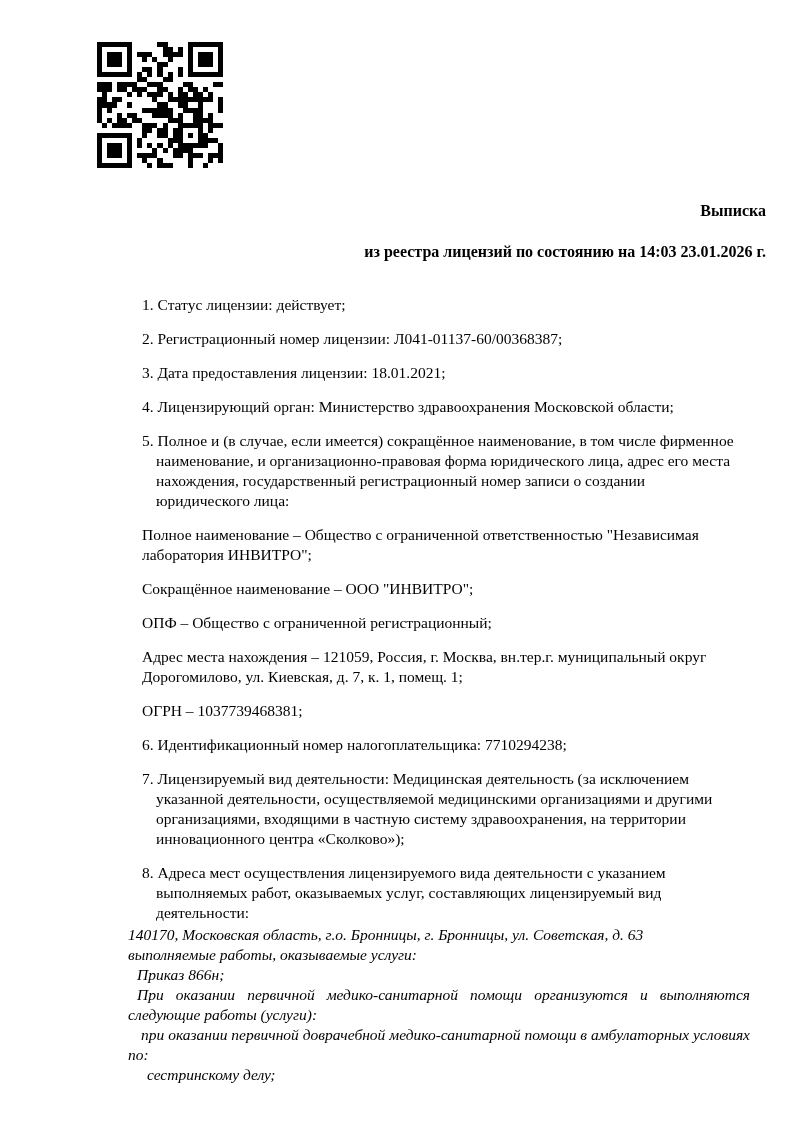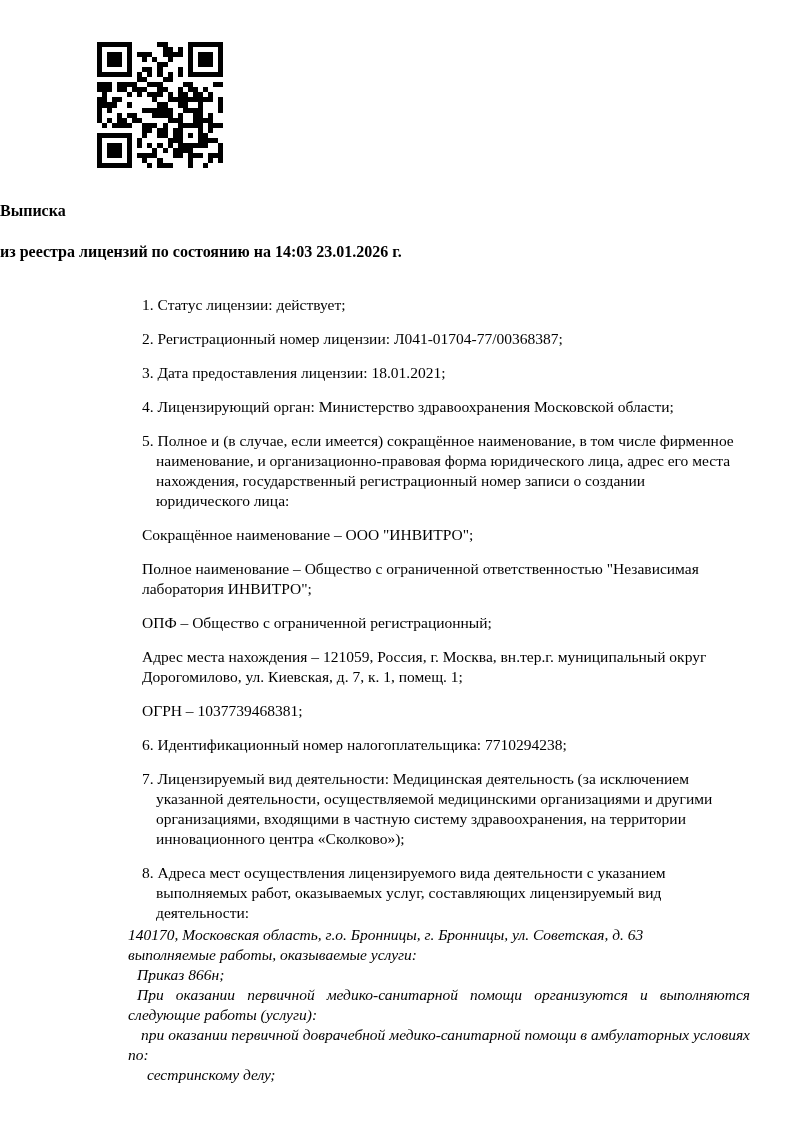--- a/index.html
+++ b/index.html
@@ -22,21 +22,21 @@
     position: absolute;
     left: 97px; top: 42px;
     width: 126px; height: 126px;
   }
   .qr svg { width: 100%; height: 100%; shape-rendering: crispEdges; }
   .header {
     position: absolute;
     top: 200px; left: 0;
     width: 790px;
     padding-right: 24px;
-    text-align: left;
+    text-align: right;
     font-weight: bold;
     font-size: 16px;
     line-height: 21px;
   }
   .header .subtitle { margin-top: 20px; }
   .content {
     position: absolute;
     top: 281px; left: 128px;
     width: 622px;
   }
@@ -384,31 +384,31 @@
 
   <div class="header">
     <div>Выписка</div>
     <div class="subtitle">из реестра лицензий по состоянию на 14:03 23.01.2026 г.</div>
   </div>
 
   <div class="content">
 
     <p class="item"><span>1.</span> <span>Статус лицензии: действует;</span></p>
 
-    <p class="item"><span>2.</span> <span>Регистрационный номер лицензии: Л041-01704-77/00368387;</span></p>
+    <p class="item"><span>2.</span> <span>Регистрационный номер лицензии: Л041-01137-60/00368387;</span></p>
 
     <p class="item"><span>3.</span> <span>Дата предоставления лицензии: 18.01.2021;</span></p>
 
     <p class="item"><span>4.</span> <span>Лицензирующий орган: Министерство здравоохранения Московской области;</span></p>
 
     <p class="item tight"><span>5.</span> <span>Полное и (в случае, если имеется) сокращённое наименование, в том числе фирменное наименование, и организационно-правовая форма юридического лица, адрес его места нахождения, государственный регистрационный номер записи о создании юридического лица:</span></p>
 
     <div class="org-block">
+      <p>Полное наименование – Общество с ограниченной ответственностью "Независимая лаборатория ИНВИТРО";</p>
       <p>Сокращённое наименование – ООО "ИНВИТРО";</p>
-      <p>Полное наименование – Общество с ограниченной ответственностью "Независимая лаборатория ИНВИТРО";</p>
       <p>ОПФ – Общество с ограниченной регистрационный;</p>
       <p>Адрес места нахождения – 121059, Россия, г. Москва, вн.тер.г. муниципальный округ Дорогомилово, ул. Киевская, д. 7, к. 1, помещ. 1;</p>
       <p>ОГРН – 1037739468381;</p>
     </div>
 
     <p class="item"><span>6.</span> <span>Идентификационный номер налогоплательщика: 7710294238;</span></p>
 
     <p class="item"><span>7.</span> <span>Лицензируемый вид деятельности: Медицинская деятельность (за исключением указанной деятельности, осуществляемой медицинскими организациями и другими организациями, входящими в частную систему здравоохранения, на территории инновационного центра «Сколково»);</span></p>
 
     <p class="item tight"><span>8.</span> <span>Адреса мест осуществления лицензируемого вида деятельности с указанием выполняемых работ, оказываемых услуг, составляющих лицензируемый вид деятельности:</span></p>

